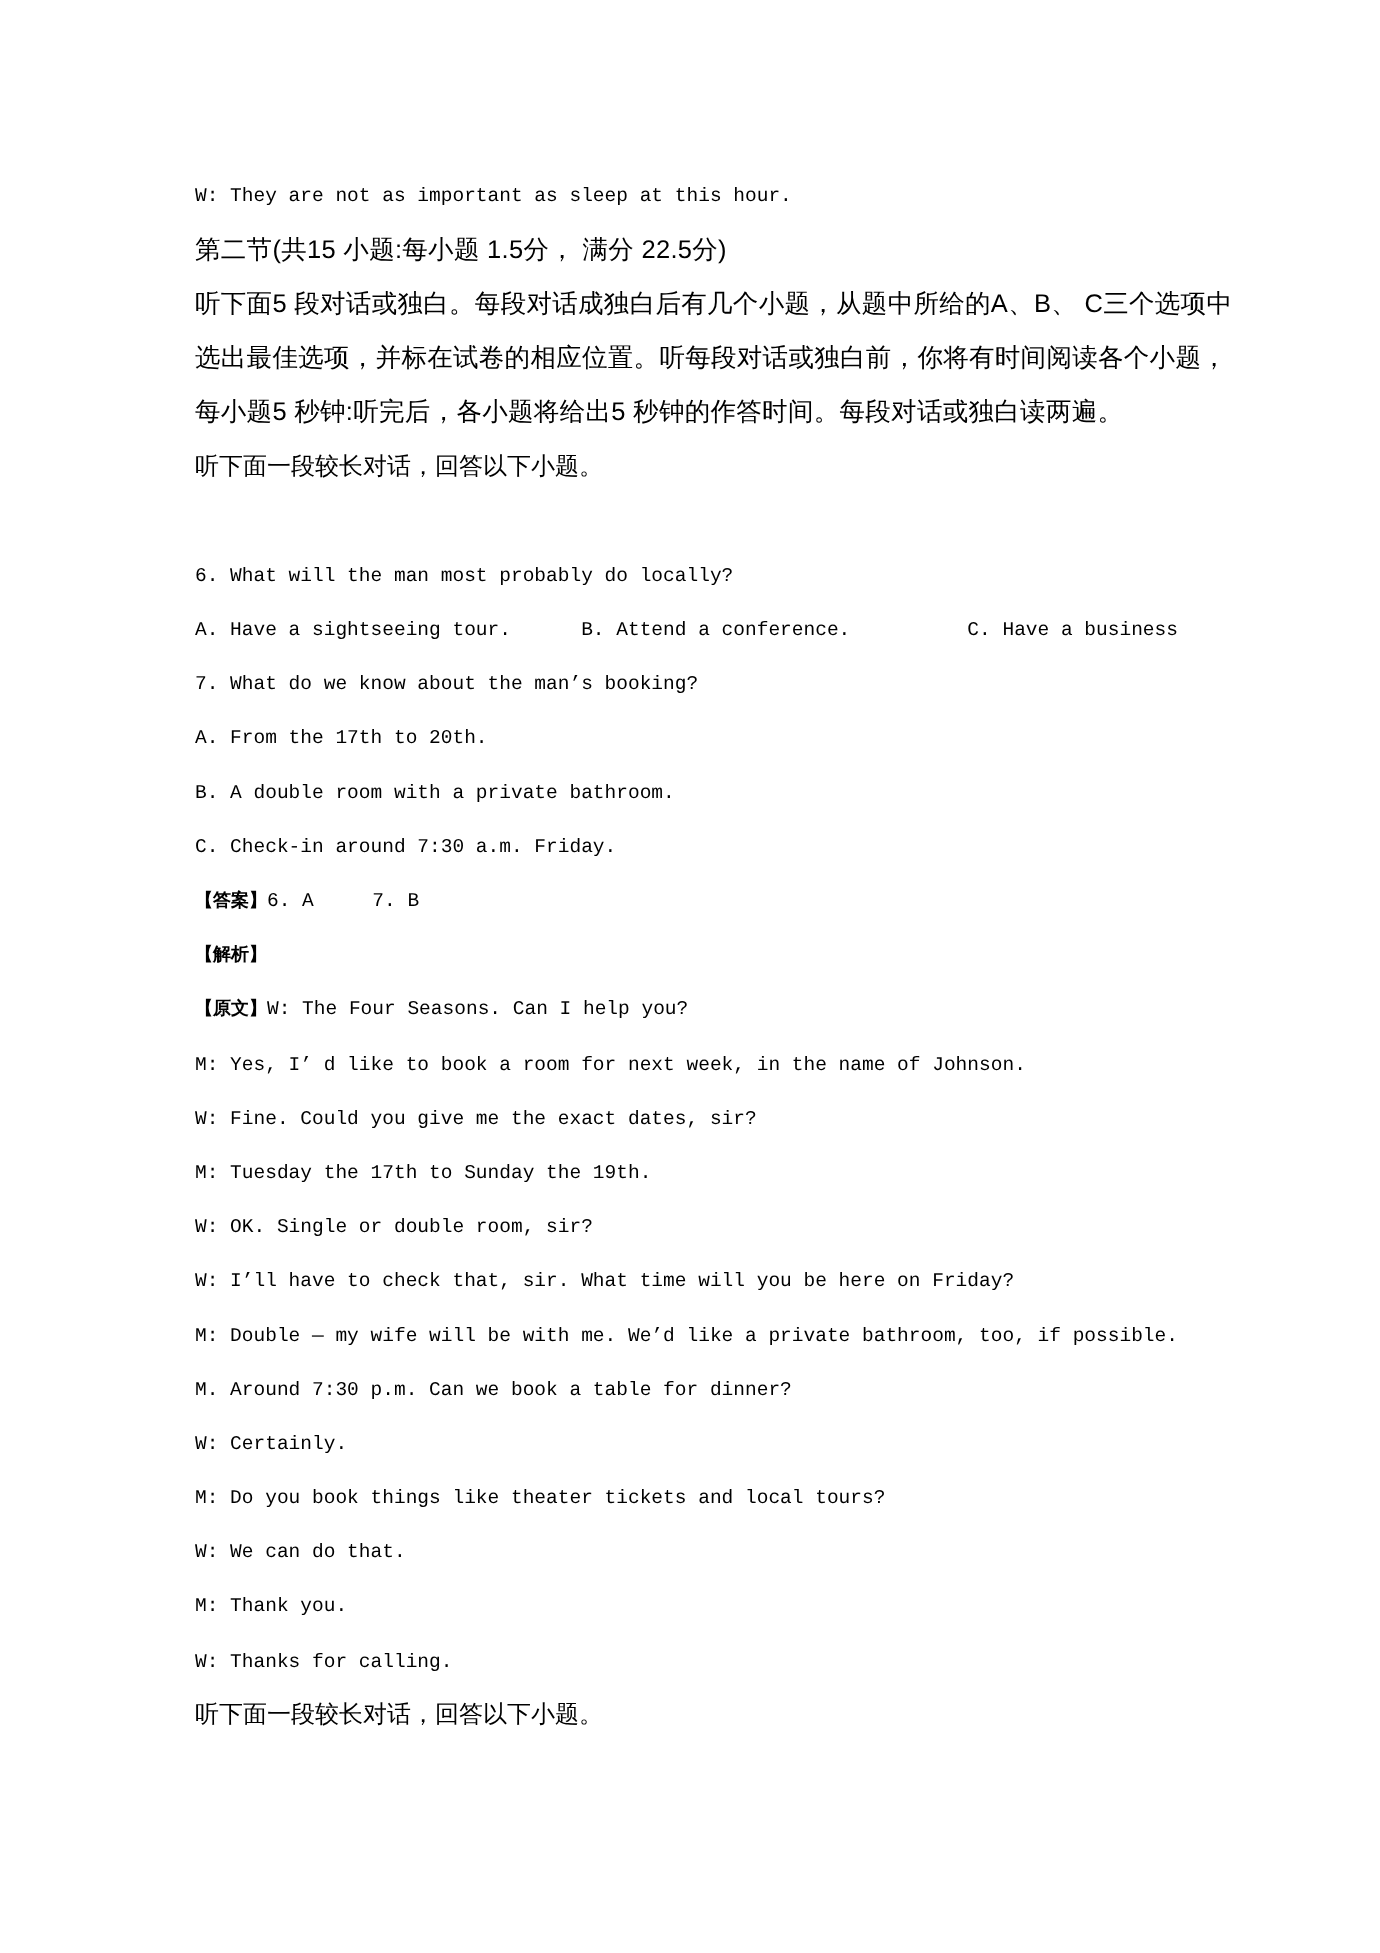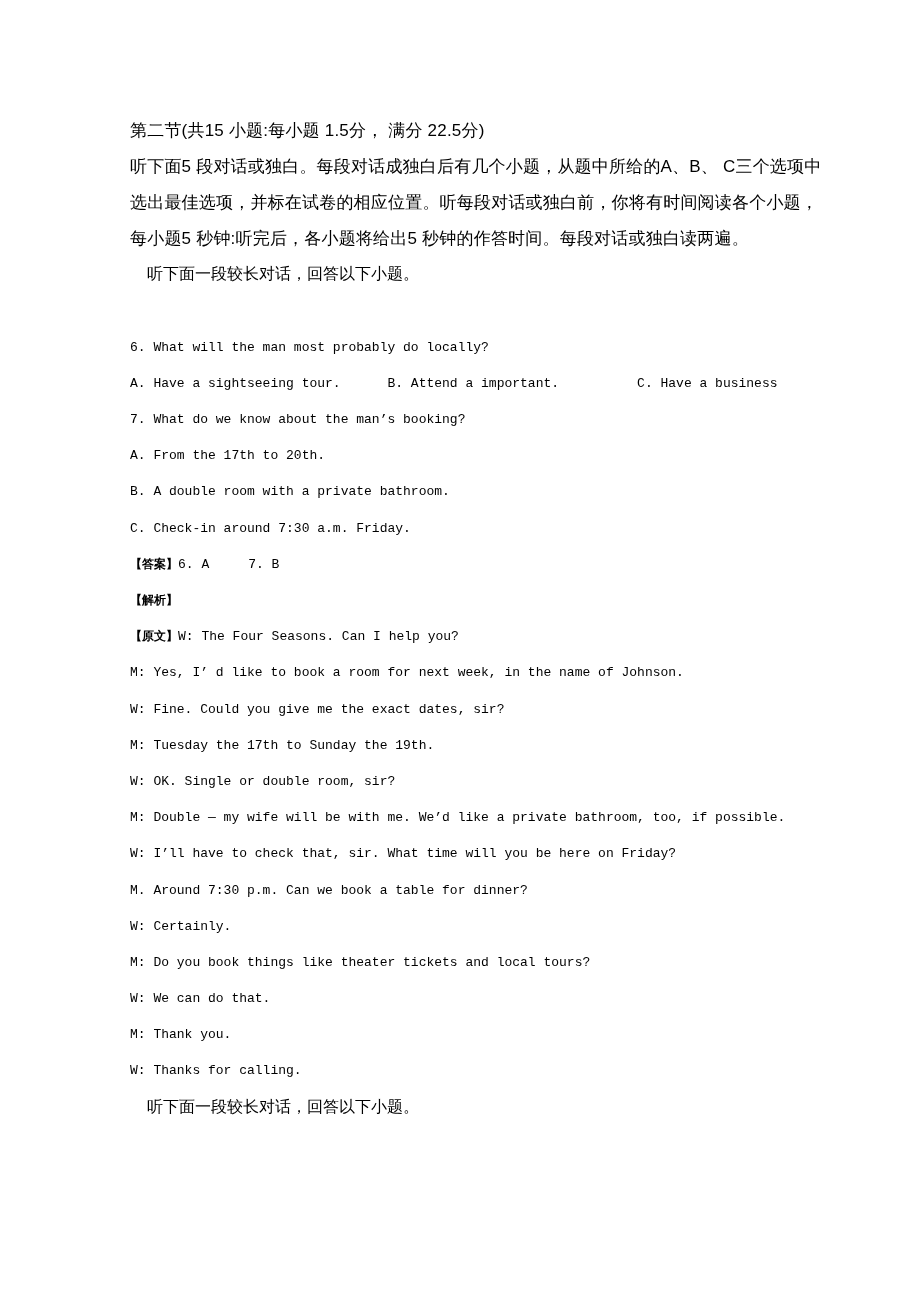--- a/index.html
+++ b/index.html
@@ -33,65 +33,65 @@
   .cn-bold {
     font-family: "Liberation Sans", "DejaVu Sans", sans-serif;
     font-weight: normal;
     font-size: 17px;
     letter-spacing: 0.2px;
   }
   .cn {
     font-family: Liberation Mono, monospace;
     font-weight: normal;
     font-size: 16px;
-    margin-left: 17px;
   }
   .mixed .cn-label {
     font-family: "Liberation Sans", "DejaVu Sans", sans-serif;
     font-weight: bold;
     font-size: 12px;
   }
   .mixed .mono-inline {
     font-family: "Liberation Mono", "DejaVu Sans Mono", monospace;
     font-size: 13px;
     text-align: center;
   }
 </style>
 </head>
 <body>
 
 <div class="page">
 
+  <div class="line mono"><span>W: They are not as important as sleep at this hour.</span></div>
 
   <div class="line cn-bold"><span>第二节(共15 小题:每小题 1.5分， 满分 22.5分)</span></div>
   <div class="line cn-bold"><span>听下面5 段对话或独白。每段对话成独白后有几个小题，从题中所给的A、B、 C三个选项中</span></div>
   <div class="line cn-bold"><span>选出最佳选项，并标在试卷的相应位置。听每段对话或独白前，你将有时间阅读各个小题，</span></div>
   <div class="line cn-bold"><span>每小题5 秒钟:听完后，各小题将给出5 秒钟的作答时间。每段对话或独白读两遍。</span></div>
 
   <div class="line cn"><span>听下面一段较长对话，回答以下小题。</span></div>
 
   <div class="line"><span></span></div>
 
   <div class="line mono"><span>6. What will the man most probably do locally?</span></div>
-  <div class="line mono"><span>A. Have a sightseeing tour.      B. Attend a important.          C. Have a business</span></div>
+  <div class="line mono"><span>A. Have a sightseeing tour.      B. Attend a conference.          C. Have a business</span></div>
   <div class="line mono"><span>7. What do we know about the man’s booking?</span></div>
   <div class="line mono"><span>A. From the 17th to 20th.</span></div>
   <div class="line mono"><span>B. A double room with a private bathroom.</span></div>
   <div class="line mono"><span>C. Check-in around 7:30 a.m. Friday.</span></div>
 
   <div class="line mixed"><span class="cn-label">【答案】</span><span class="mono-inline">6. A     7. B</span></div>
   <div class="line mixed"><span class="cn-label">【解析】</span><span class="mono-inline"></span></div>
   <div class="line mixed"><span class="cn-label">【原文】</span><span class="mono-inline">W: The Four Seasons. Can I help you?</span></div>
 
   <div class="line mono"><span>M: Yes, I’ d like to book a room for next week, in the name of Johnson.</span></div>
   <div class="line mono"><span>W: Fine. Could you give me the exact dates, sir?</span></div>
   <div class="line mono"><span>M: Tuesday the 17th to Sunday the 19th.</span></div>
   <div class="line mono"><span>W: OK. Single or double room, sir?</span></div>
+  <div class="line mono"><span>W: I’ll have to check that, sir. What time will you be here on Friday?</span></div>
   <div class="line mono"><span>M: Double — my wife will be with me. We’d like a private bathroom, too, if possible.</span></div>
-  <div class="line mono"><span>W: I’ll have to check that, sir. What time will you be here on Friday?</span></div>
   <div class="line mono"><span>M. Around 7:30 p.m. Can we book a table for dinner?</span></div>
   <div class="line mono"><span>W: Certainly.</span></div>
   <div class="line mono"><span>M: Do you book things like theater tickets and local tours?</span></div>
   <div class="line mono"><span>W: We can do that.</span></div>
   <div class="line mono"><span>M: Thank you.</span></div>
   <div class="line mono"><span>W: Thanks for calling.</span></div>
 
   <div class="line cn"><span>听下面一段较长对话，回答以下小题。</span></div>
 
 </div>

